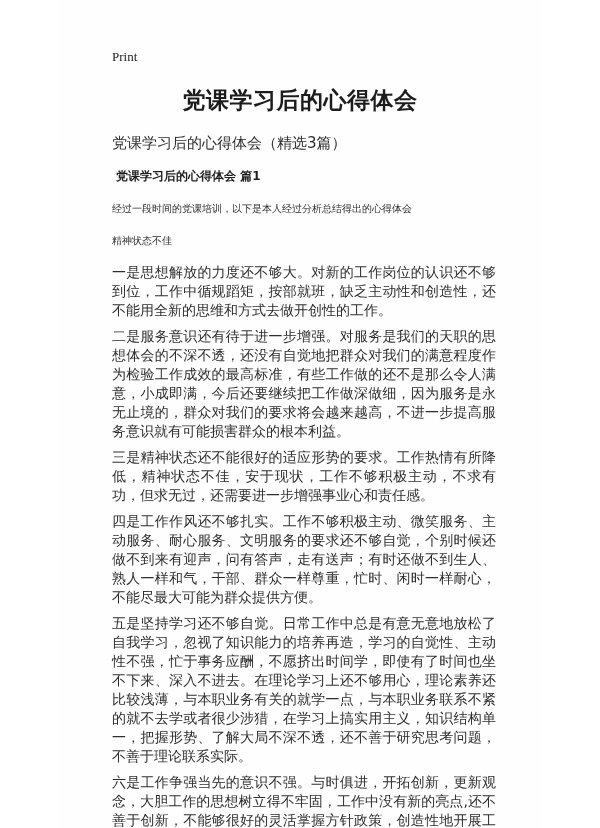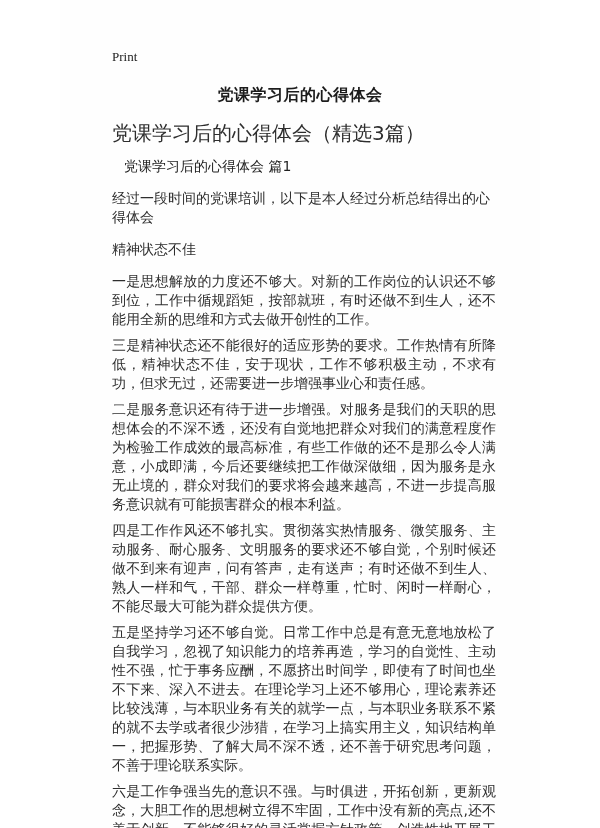--- a/index.html
+++ b/index.html
@@ -22,41 +22,41 @@
   .print-link {
     font-family: "Liberation Serif", "DejaVu Serif", serif;
     font-size: 13px;
     color: #222222;
     display: inline-block;
     margin: 0 0 20px 0;
     cursor: pointer;
     text-decoration: none;
   }
   h1.doc-title {
-    font-size: 16px;
+    font-size: 23px;
     font-weight: bold;
     color: #1c1c1c;
     text-align: center;
     margin: 0 8px 18px 0;
     letter-spacing: 0.5px;
   }
   .collection-line {
-    font-size: 20px;
+    font-size: 15px;
     margin: 16px 0 13px 0;
     line-height: 19px;
   }
   .article-heading {
-    font-size: 14px;
-    font-weight: normal;
+    font-size: 12px;
+    font-weight: bold;
     color: #1f1f1f;
-    margin: 0 0 13px 12px;
+    margin: 0 0 13px 4px;
     line-height: 20px;
   }
   .intro-line, .section-heading {
-    font-size: 14px;
+    font-size: 10px;
     margin: 0 0 13px 0;
     line-height: 19px;
   }
   .body-paragraph {
     font-size: 14px;
     line-height: 19px;
     margin: 0 0 7px 0;
     text-align: justify;
     word-break: break-all;
   }
@@ -75,27 +75,27 @@
   <h1 class="doc-title">党课学习后的心得体会</h1>
 
   <p class="collection-line">党课学习后的心得体会（精选3篇）</p>
 
   <p class="article-heading">党课学习后的心得体会 篇1</p>
 
   <p class="intro-line">经过一段时间的党课培训，以下是本人经过分析总结得出的心得体会</p>
 
   <p class="section-heading">精神状态不佳</p>
 
-  <p class="body-paragraph">一是思想解放的力度还不够大。对新的工作岗位的认识还不够到位，工作中循规蹈矩，按部就班，有时还做不到生人，还不能用全新的思维和方式去做开创性的工作。</p>
+  <p class="body-paragraph">一是思想解放的力度还不够大。对新的工作岗位的认识还不够到位，工作中循规蹈矩，按部就班，缺乏主动性和创造性，还不能用全新的思维和方式去做开创性的工作。</p>
+
+  <p class="body-paragraph">二是服务意识还有待于进一步增强。对服务是我们的天职的思想体会的不深不透，还没有自觉地把群众对我们的满意程度作为检验工作成效的最高标准，有些工作做的还不是那么令人满意，小成即满，今后还要继续把工作做深做细，因为服务是永无止境的，群众对我们的要求将会越来越高，不进一步提高服务意识就有可能损害群众的根本利益。</p>
 
   <p class="body-paragraph">三是精神状态还不能很好的适应形势的要求。工作热情有所降低，精神状态不佳，安于现状，工作不够积极主动，不求有功，但求无过，还需要进一步增强事业心和责任感。</p>
 
-  <p class="body-paragraph">二是服务意识还有待于进一步增强。对服务是我们的天职的思想体会的不深不透，还没有自觉地把群众对我们的满意程度作为检验工作成效的最高标准，有些工作做的还不是那么令人满意，小成即满，今后还要继续把工作做深做细，因为服务是永无止境的，群众对我们的要求将会越来越高，不进一步提高服务意识就有可能损害群众的根本利益。</p>
-
-  <p class="body-paragraph">四是工作作风还不够扎实。贯彻落实热情服务、微笑服务、主动服务、耐心服务、文明服务的要求还不够自觉，个别时候还做不到来有迎声，问有答声，走有送声；有时还做不到生人、熟人一样和气，干部、群众一样尊重，忙时、闲时一样耐心，不能尽最大可能为群众提供方便。</p>
+  <p class="body-paragraph">四是工作作风还不够扎实。工作不够积极主动、微笑服务、主动服务、耐心服务、文明服务的要求还不够自觉，个别时候还做不到来有迎声，问有答声，走有送声；有时还做不到生人、熟人一样和气，干部、群众一样尊重，忙时、闲时一样耐心，不能尽最大可能为群众提供方便。</p>
 
   <p class="body-paragraph">五是坚持学习还不够自觉。日常工作中总是有意无意地放松了自我学习，忽视了知识能力的培养再造，学习的自觉性、主动性不强，忙于事务应酬，不愿挤出时间学，即使有了时间也坐不下来、深入不进去。在理论学习上还不够用心，理论素养还比较浅薄，与本职业务有关的就学一点，与本职业务联系不紧的就不去学或者很少涉猎，在学习上搞实用主义，知识结构单一，把握形势、了解大局不深不透，还不善于研究思考问题，不善于理论联系实际。</p>
 
   <p class="body-paragraph">六是工作争强当先的意识不强。与时俱进，开拓创新，更新观念，大胆工作的思想树立得不牢固，工作中没有新的亮点,还不善于创新，不能够很好的灵活掌握方针政策，创造性地开展工作，争强当先。</p>
 
   <p class="section-heading trailing">问题存在的主要根源</p>
 
 </div>
 
 </body></html>

